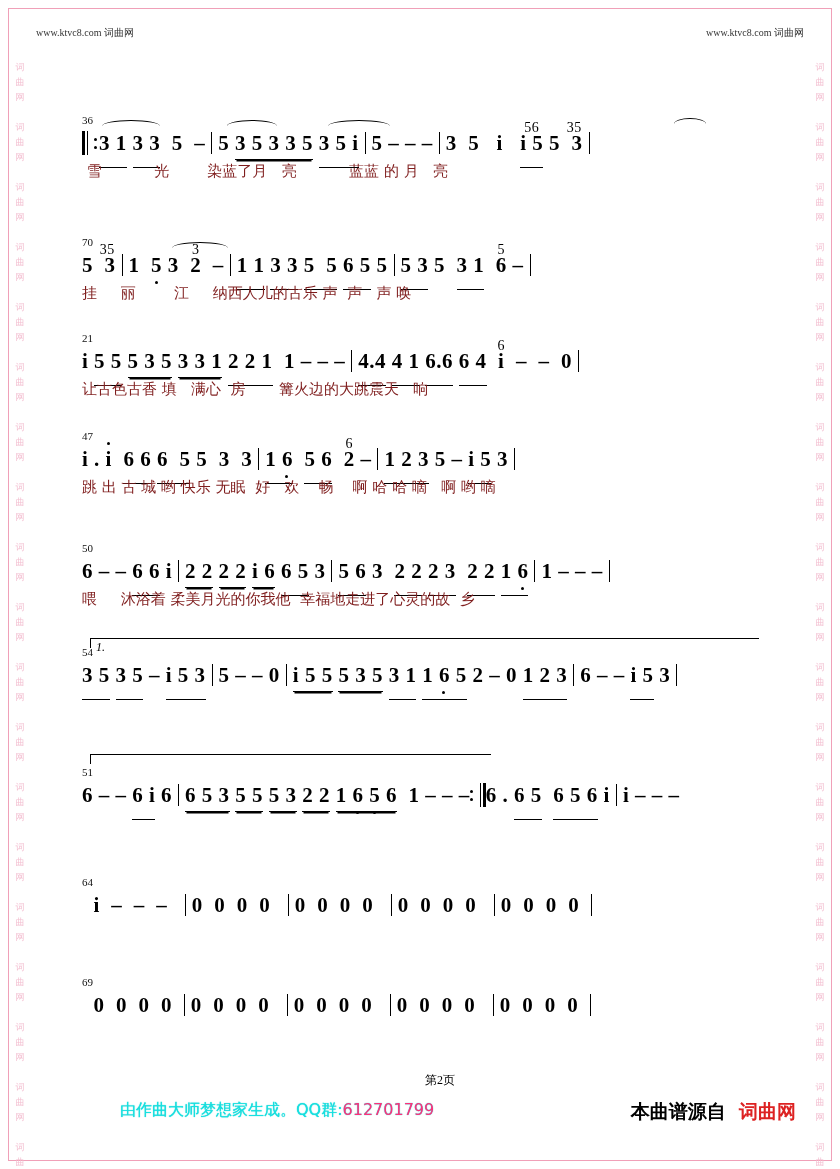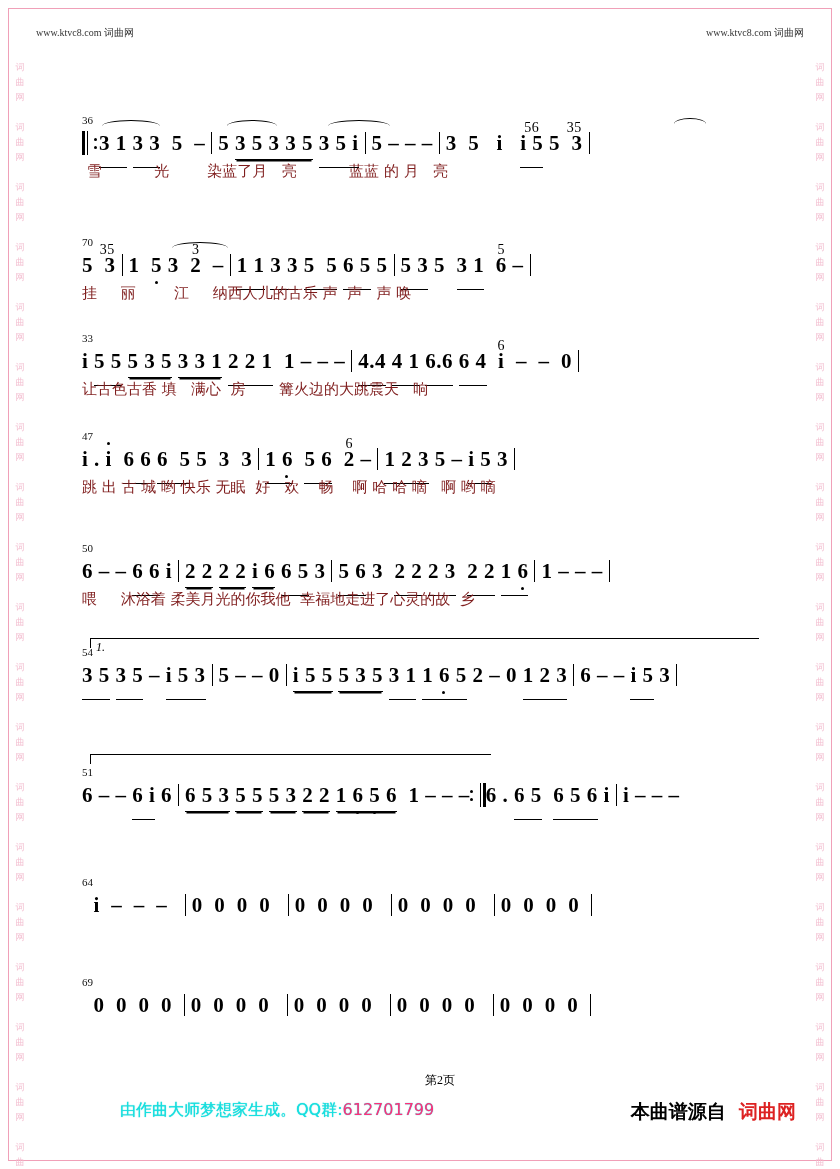--- a/index.html
+++ b/index.html
@@ -344,21 +344,21 @@
   <div class="slur" style="left:90px;top:-8px;width:56px;"></div>
   <div class="notes">
     5&nbsp;<span class="tuplet"><span class="t-num">35</span>&nbsp;3</span><span class="bar"></span>1&nbsp;&nbsp;<span class="dot-low">5</span>&nbsp;3&nbsp;&nbsp;<span class="tuplet"><span class="t-num">3</span>2</span>&nbsp;&nbsp;–<span class="bar"></span><span class="u1">1&nbsp;1</span>&nbsp;<span class="u1">3&nbsp;3</span>&nbsp;<span class="u1">5&nbsp;&nbsp;5</span>&nbsp;<span class="u1">6&nbsp;5</span>&nbsp;5<span class="bar"></span><span class="u1">5&nbsp;3</span>&nbsp;5&nbsp;&nbsp;<span class="u1">3&nbsp;1</span>&nbsp;&nbsp;<span class="tuplet"><span class="t-num">5</span>6</span>&nbsp;–<span class="bar"></span>
   </div>
   <div class="lyrics">
     挂&nbsp;&nbsp;&nbsp;&nbsp;&nbsp;丽&nbsp;&nbsp;&nbsp;&nbsp;&nbsp;&nbsp;&nbsp;&nbsp;江&nbsp;&nbsp;&nbsp;&nbsp;&nbsp;纳西人儿的古乐&nbsp;声&nbsp;&nbsp;声&nbsp;&nbsp;&nbsp;声&nbsp;唤
   </div>
 </div>
 
 <div class="system" style="top:346px;">
-  <div class="measure-num">33</div>
+  <div class="measure-num">21</div>
   <div class="notes">
     i&nbsp;<span class="u1">5&nbsp;5</span>&nbsp;<span class="u2">5&nbsp;3&nbsp;5</span>&nbsp;<span class="u2">3&nbsp;3&nbsp;1</span>&nbsp;<span class="u1">2&nbsp;2&nbsp;1</span>&nbsp;&nbsp;1&nbsp;–&nbsp;–&nbsp;–<span class="bar"></span><span class="u1">4.4</span>&nbsp;<span class="u1">4&nbsp;1</span>&nbsp;<span class="u1">6.6</span>&nbsp;<span class="u1">6&nbsp;4</span>&nbsp;&nbsp;<span class="tuplet"><span class="t-num">6</span>i</span>&nbsp;&nbsp;–&nbsp;&nbsp;–&nbsp;&nbsp;0<span class="bar"></span>
   </div>
   <div class="lyrics">
     让古色古香&nbsp;填&nbsp;&nbsp;&nbsp;满心&nbsp;&nbsp;房&nbsp;&nbsp;&nbsp;&nbsp;&nbsp;&nbsp;&nbsp;篝火边的大跳震天&nbsp;&nbsp;&nbsp;响
   </div>
 </div>
 
 <div class="system" style="top:444px;">
   <div class="measure-num">47</div>

